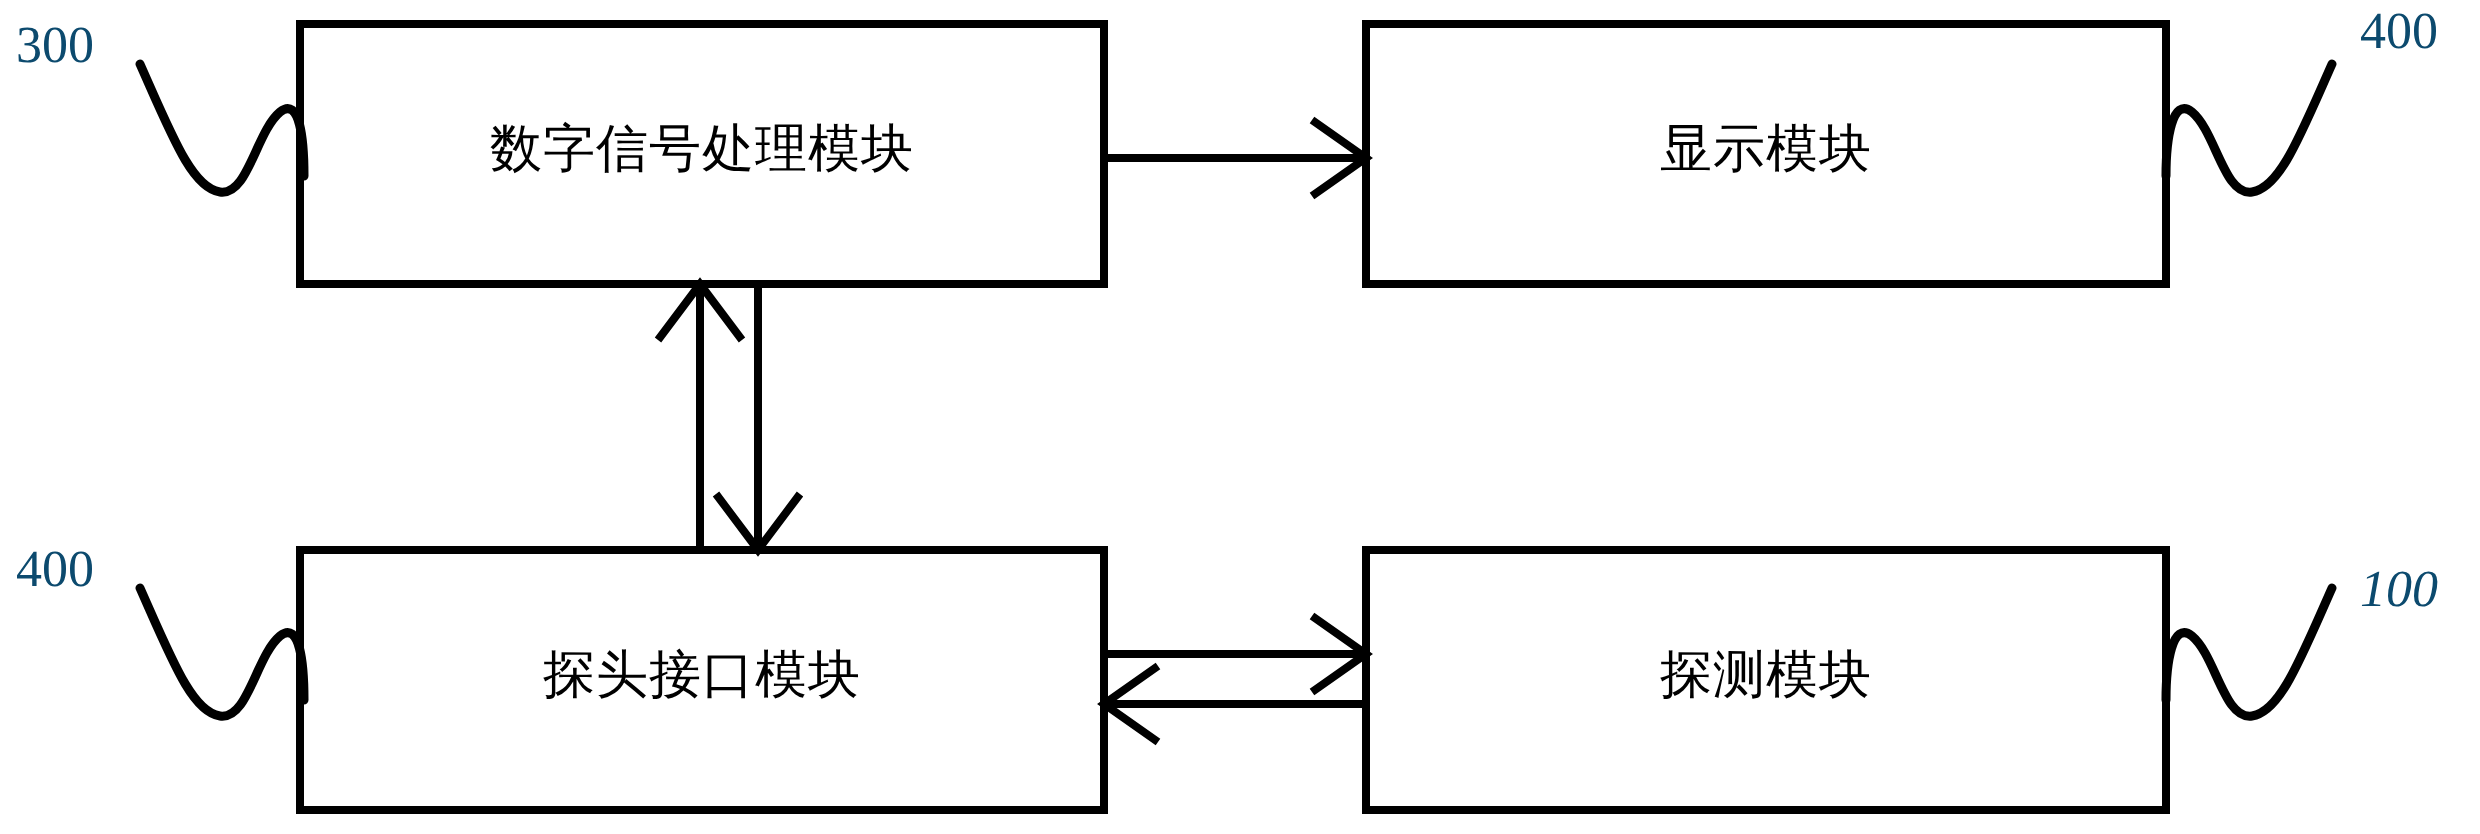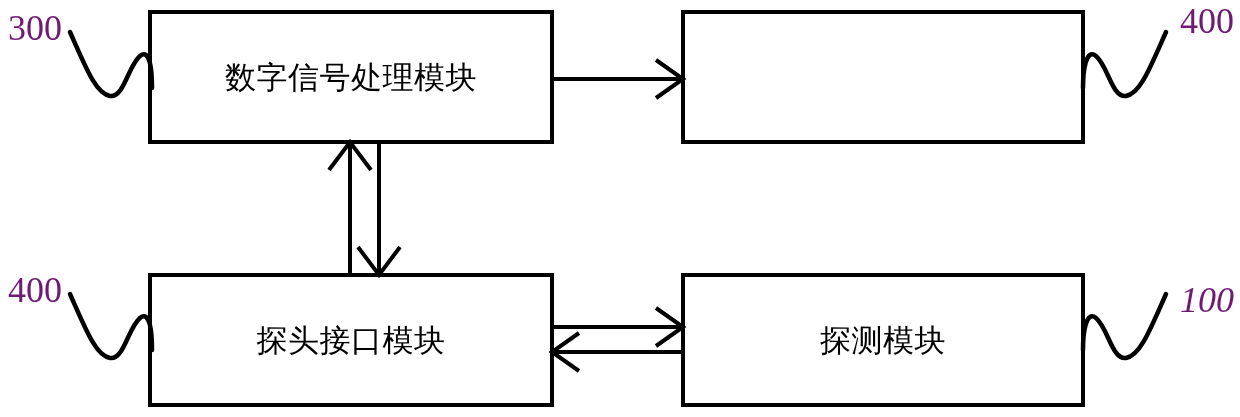--- a/index.html
+++ b/index.html
@@ -43,32 +43,32 @@
   }
   .squiggle {
     stroke: #000000;
     stroke-width: 4.5;
     fill: none;
     stroke-linecap: round;
   }
   .box-label {
     position: absolute;
     font-family: "Liberation Serif", "DejaVu Serif", serif;
-    font-size: 31px;
+    font-size: 26px;
     color: #000000;
     white-space: nowrap;
     letter-spacing: 0.5px;
     text-align: center;
     line-height: 1;
   }
   .ref-num {
     position: absolute;
     font-family: "Liberation Serif", "DejaVu Serif", serif;
-    font-size: 36px;
-    color: #701a75;
+    font-size: 26px;
+    color: #0c4a6e;
     white-space: nowrap;
     line-height: 1;
   }
 </style>
 </head>
 <body>
 
 <div id="canvas">
 
   <svg class="diagram" viewBox="0 0 1240 417" xmlns="http://www.w3.org/2000/svg">
@@ -107,20 +107,21 @@
 
     <path class="squiggle" d="M 1083,88 C 1083,70 1086,48 1096,56 C 1108,66 1112,98 1126,96 C 1140,94 1150,68 1166,32"></path>
 
     <path class="squiggle" d="M 70,294 C 86,330 96,356 110,358 C 124,360 128,328 140,318 C 150,310 152,332 152,350"></path>
 
     <path class="squiggle" d="M 1083,350 C 1083,332 1086,310 1096,318 C 1108,328 1112,360 1126,358 C 1140,356 1150,330 1166,294"></path>
   </svg>
 
   <div class="box-label" style="left:150px; top:62px; width:402px;">数字信号处理模块</div>
 
+  <div class="box-label" style="left:683px; top:62px; width:400px;">显示模块</div>
 
   <div class="box-label" style="left:683px; top:325px; width:400px;">探测模块</div>
 
   <div class="box-label" style="left:150px; top:325px; width:402px;">探头接口模块</div>
 
   <div class="ref-num" style="left:8px; top:10px;">300</div>
 
   <div class="ref-num" style="left:1180px; top:3px;">400</div>
 
   <div class="ref-num" style="left:8px; top:272px;">400</div>

